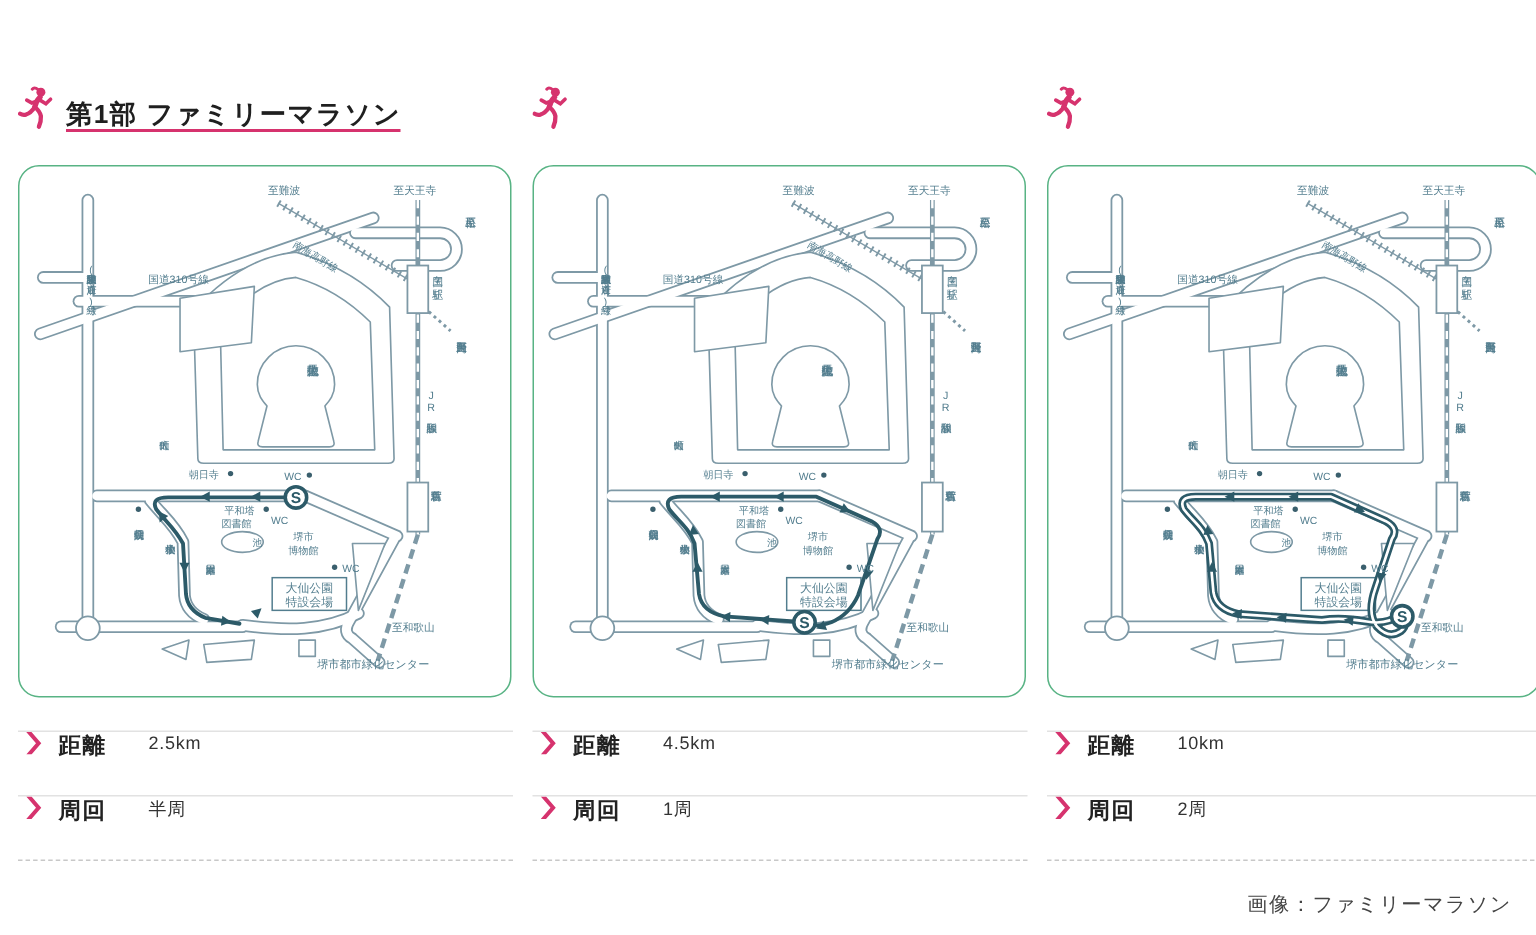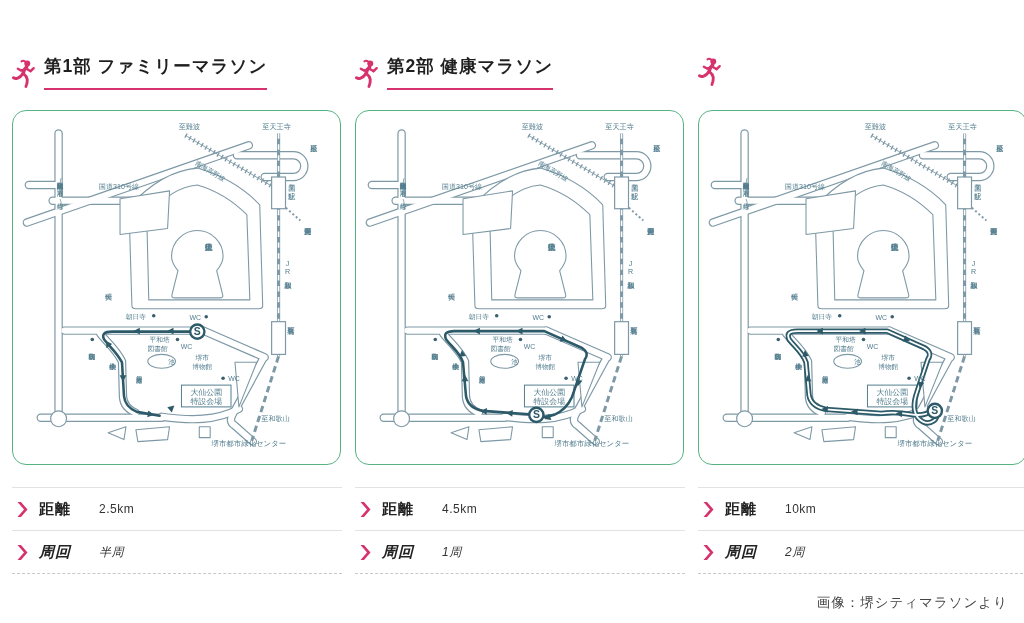--- a/index.html
+++ b/index.html
@@ -3,27 +3,27 @@
 <meta charset="utf-8">
 <style>
   html,body{margin:0;padding:0;}
   body{width:1024px;height:623px;position:relative;background:#ffffff;
        font-family:"Liberation Sans","DejaVu Sans",sans-serif;overflow:hidden;}
   .section{position:absolute;top:0;width:330px;}
   #sec0{left:12px;} #sec1{left:355px;} #sec2{left:698px;}
   .title-row{position:absolute;top:57px;left:0;display:flex;align-items:flex-end;gap:7px;}
   .runner{width:25px;height:31px;flex:0 0 auto;}
   .title-text{font-size:17.5px;font-weight:bold;color:#1f1f1f;letter-spacing:1px;
-              padding-bottom:12px;border-bottom:2px solid #d6336e;line-height:1.1;white-space:nowrap;text-align:center;}
+              padding-bottom:0;border-bottom:2px solid #d6336e;line-height:1.1;white-space:nowrap;text-align:center;}
   .map-box{position:absolute;top:110px;left:0;width:327px;height:353px;
            border:1.5px solid #58b384;border-radius:14px;background:#fff;overflow:hidden;}
   .map-box svg{display:block;width:100%;height:100%;}
   .info{position:absolute;top:487px;left:0;width:330px;}
-  .info-row{display:flex;align-items:center;height:42px;border-top:1px solid #e2e2e2;}
-  .info-row.last{border-bottom:1px dashed #c8c8c8;font-style:italic;}
+  .info-row{display:flex;align-items:flex-start;height:42px;border-top:1px solid #e2e2e2;}
+  .info-row.last{border-bottom:1px dashed #c8c8c8;}
   .chev{width:13px;height:15px;margin:0 10px 0 4px;flex:0 0 auto;}
   .ilabel{font-size:15px;font-weight:bold;color:#222;width:60px;letter-spacing:1px;}
   .ivalue{font-size:12px;color:#333;letter-spacing:.5px;}
   .credit{position:absolute;right:16px;top:594px;font-size:13.5px;color:#444;letter-spacing:1px;}
   svg text{font-family:"Liberation Sans","DejaVu Sans",sans-serif;}
 </style>
 </head>
 <body>
 
 <div class="section" id="sec0">
@@ -152,21 +152,20 @@
       <g fill="none" stroke="#d6336e" stroke-linecap="round">
         <circle cx="13.5" cy="4" r="2.7" fill="#d6336e" stroke="none"></circle>
         <path d="M12,2.5 Q9.5,0.8 8.3,2.2" stroke-width="1.8"></path>
         <path d="M13,7 Q10.5,9.5 9.8,13" stroke-width="3.2"></path>
         <path d="M12.5,8.5 L16.5,11 L19.3,8.3" stroke-width="2.2"></path>
         <path d="M12,9 L8,10.5 L5,8.8" stroke-width="2.2"></path>
         <path d="M9.8,13 Q13,15.5 13.5,18.5 Q13.7,21.5 12.3,24.8" stroke-width="2.6"></path>
         <path d="M9.8,13 Q7.5,16.5 4.5,17.5 Q2.5,18 1,17" stroke-width="2.6"></path>
       </g>
     </svg>
-    <span class="title-text">第2部 健康マラソン</span>
   </div>
   <div class="map-box">
     <svg id="map1" viewBox="0 0 330 355">
         <path d="M46,22 L46,302" fill="none" stroke="#7e99a6" stroke-width="8.5" stroke-linecap="round" stroke-linejoin="round"></path>
         <path d="M46,74 L16,74" fill="none" stroke="#7e99a6" stroke-width="8.5" stroke-linecap="round" stroke-linejoin="round"></path>
         <path d="M40,90 L152,90" fill="none" stroke="#7e99a6" stroke-width="8.5" stroke-linecap="round" stroke-linejoin="round"></path>
         <path d="M14,112 L238,34" fill="none" stroke="#7e99a6" stroke-width="8.5" stroke-linecap="round" stroke-linejoin="round"></path>
         <path d="M226,44 L283,44 A11,11 0 1 1 283,66 L254,66" fill="none" stroke="#7e99a6" stroke-width="8.5" stroke-linecap="round" stroke-linejoin="round"></path>
         <path d="M52,221 L192,221" fill="none" stroke="#7e99a6" stroke-width="8.5" stroke-linecap="round" stroke-linejoin="round"></path>
         <path d="M192,221 L254,248" fill="none" stroke="#7e99a6" stroke-width="8.5" stroke-linecap="round" stroke-linejoin="round"></path>
@@ -385,13 +384,13 @@
     <div class="info-row last">
       <svg class="chev" viewBox="0 0 13 15">
           <polygon points="1.5,0 5,0 11.5,7.5 5,15 1.5,15 8,7.5" fill="#d6336e"></polygon>
         </svg>
       <span class="ilabel">周回</span>
       <span class="ivalue">2周</span>
     </div>
   </div>
 </div>
 
-<div class="credit">画像：堺シティマラソンより</div>
+<div class="credit">画像：ファミリーマラソン</div>
 
 </body></html>

